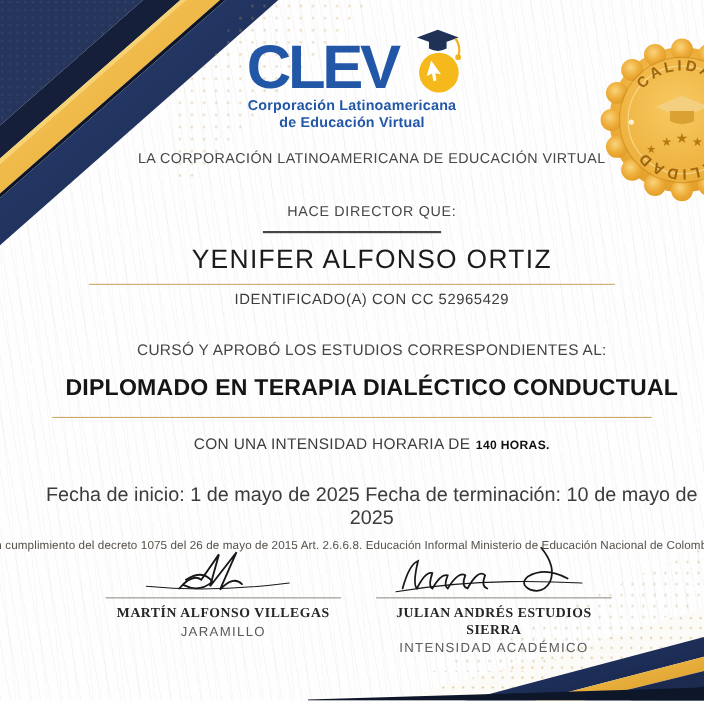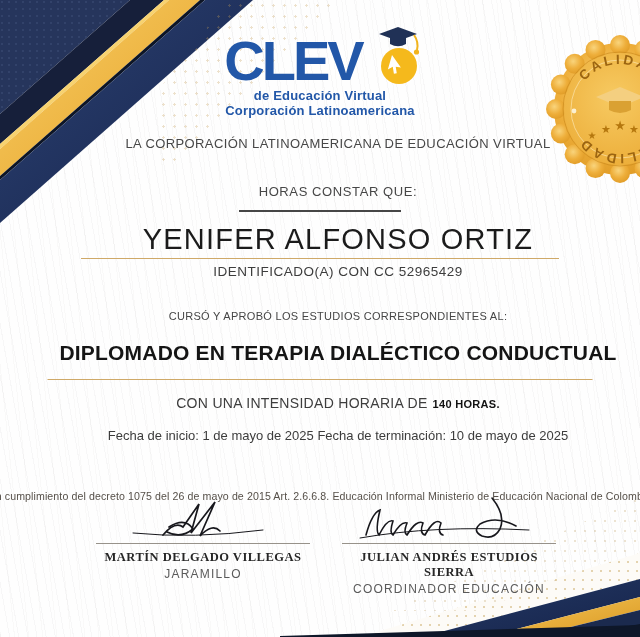--- a/index.html
+++ b/index.html
@@ -25,29 +25,29 @@
     clip-path:polygon(100% 0,100% 45%,35% 100%,0 100%,55% 45%); opacity:.8;}
   
   #seal{position:absolute; left:544px; top:33px;}
   
   #logo{position:absolute; left:0; right:0; top:24px; display:flex; flex-direction:column; align-items:center;}
   .org-line{font-size:13px; font-weight:700; color:#2257a8; line-height:15px; letter-spacing:.2px;}
   
   #issuer   {top:136px; font-size:13px; letter-spacing:.4px; color:#474747;}
   #attests  {top:184px; font-size:13px; letter-spacing:.6px; color:#474747;}
   #attests-rule{position:absolute; top:210px; left:50%; transform:translateX(-50%); width:162px; height:2px; background:#464646;}
-  #name     {top:223px; font-size:29px; letter-spacing:1.2px; color:#1b1b1b; font-weight:400;}
+  #name     {top:223px; font-size:24px; letter-spacing:1.2px; color:#1b1b1b; font-weight:400;}
   #name-rule{position:absolute; top:258px; left:50%; transform:translateX(-50%); width:478px; height:1px; background:#cfa968;}
   #rid      {top:264px; font-size:13.5px; letter-spacing:.5px; color:#3d3d3d;}
-  #completion{top:310px; font-size:11px; letter-spacing:.3px; color:#454545;}
+  #completion{top:310px; font-size:14px; letter-spacing:.3px; color:#454545;}
   #program  {top:341px; font-size:21px; font-weight:700; letter-spacing:.2px; color:#151515;}
   #program-rule{position:absolute; top:379px; left:50%; transform:translateX(-50%); width:545px; height:1px; background:#cfa968;}
   #hours    {top:395px; font-size:14px; letter-spacing:.3px; color:#3d3d3d;}
   #hours b  {font-weight:700; color:#111; margin-left:5px; font-size:11px;}
-  #dates    {top:428px; font-size:13px; color:#3c3c3c;}
+  #dates    {top:439px; font-size:18px; color:#3c3c3c;}
   #issued   {top:461px; font-size:13.5px; color:#3c3c3c;}
   #legal    {position:absolute; top:490px; left:50%; transform:translateX(-50%); white-space:nowrap;
              font-size:10.6px; color:#565049; letter-spacing:.1px;}
   
   .sig{position:absolute; width:222px; text-align:center;}
   #sig-left {left:92px;  top:499px;}
   #sig-right{left:338px; top:495px;}
   .scribble{margin:0 auto;}
   .sig-rule{height:1px; background:#97928a; margin:0 4px;}
   .sig-name{margin-top:6px; font-family:"Liberation Serif", serif; font-size:12.5px; font-weight:700;
@@ -176,56 +176,56 @@
       <g transform="translate(197,31) rotate(16)">
         <polygon points="0,0 0,15 4,11.2 7,17.5 9.6,16.2 6.8,10.2 12,9.6" fill="#ffffff"></polygon>
       </g>
       <g transform="translate(184,2)">
         <polygon points="0,8 19,1 38,8 19,15" fill="#203156"></polygon>
         <path d="M 11 12 v 6 q 8 4.5 16 0 v -6" fill="#203156"></path>
         <path d="M 35 9 q 5 7 3 15" stroke="#f2b41c" stroke-width="2" fill="none"></path>
         <circle cx="37.5" cy="26" r="2.6" fill="#f2b41c"></circle>
       </g>
     </svg>
+    <div class="org-line">Corporación Latinoamericana</div>
     <div class="org-line">de Educación Virtual</div>
-    <div class="org-line">Corporación Latinoamericana</div>
   </div>
 
   <div class="abs" id="issuer">LA CORPORACIÓN LATINOAMERICANA DE EDUCACIÓN VIRTUAL</div>
-  <div class="abs" id="attests">HORAS CONSTAR QUE:</div>
+  <div class="abs" id="attests">HACE DIRECTOR QUE:</div>
   <div id="attests-rule"></div>
   <div class="abs" id="name">YENIFER ALFONSO ORTIZ</div>
   <div id="name-rule"></div>
   <div class="abs" id="rid">IDENTIFICADO(A) CON CC 52965429</div>
   <div class="abs" id="completion">CURSÓ Y APROBÓ LOS ESTUDIOS CORRESPONDIENTES AL:</div>
   <div class="abs" id="program">DIPLOMADO EN TERAPIA DIALÉCTICO CONDUCTUAL</div>
   <div id="program-rule"></div>
   <div class="abs" id="hours"><span>CON UNA INTENSIDAD HORARIA DE</span><b>140 HORAS.</b></div>
   <div class="abs" id="dates">Fecha de inicio: 1 de mayo de 2025 Fecha de terminación: 10 de mayo de 2025</div>
   <div id="legal">En cumplimiento del decreto 1075 del 26 de mayo de 2015 Art. 2.6.6.8. Educación Informal Ministerio de Educación Nacional de Colombia</div>
 
   <div class="sig" id="sig-left">
     <svg class="scribble" width="200" height="44" viewBox="0 0 200 44">
       <g fill="none" stroke="#17171c" stroke-width="1.7" stroke-linecap="round">
         <path d="M60 36 Q72 22 80 28 L96 5 L88 34 L112 3 L97 37 Q109 24 117 32"></path>
         <path d="M66 28 Q82 18 90 30 Q78 40 64 33"></path>
         <path d="M30 34 Q90 40 160 31" stroke-width="1"></path>
       </g>
     </svg>
     <div class="sig-rule"></div>
-    <div class="sig-name">MARTÍN DELGADO VILLEGAS</div>
+    <div class="sig-name">MARTÍN ALFONSO VILLEGAS</div>
     <div class="sig-role">JARAMILLO</div>
   </div>
 
   <div class="sig" id="sig-right">
     <svg class="scribble" width="210" height="48" viewBox="0 0 210 48">
       <g fill="none" stroke="#17171c" stroke-width="1.6" stroke-linecap="round">
         <path d="M22 40 Q28 18 36 15 Q31 36 35 40 Q43 24 49 26 Q45 38 49 40 Q57 26 63 28 Q59 38 63 40 Q73 24 79 28 Q75 38 81 40 Q91 22 97 28 Q93 38 99 40"></path>
         <path d="M148 3 Q162 20 156 34 Q150 45 138 41 Q128 36 136 29 Q152 20 172 31"></path>
         <path d="M16 43 Q90 30 185 35" stroke-width="1"></path>
       </g>
     </svg>
     <div class="sig-rule"></div>
     <div class="sig-name">JULIAN ANDRÉS ESTUDIOS SIERRA</div>
-    <div class="sig-role">COORDINADOR EDUCACIÓN</div>
+    <div class="sig-role">INTENSIDAD ACADÉMICO</div>
   </div>
 
 </div>
 
 </body></html>

